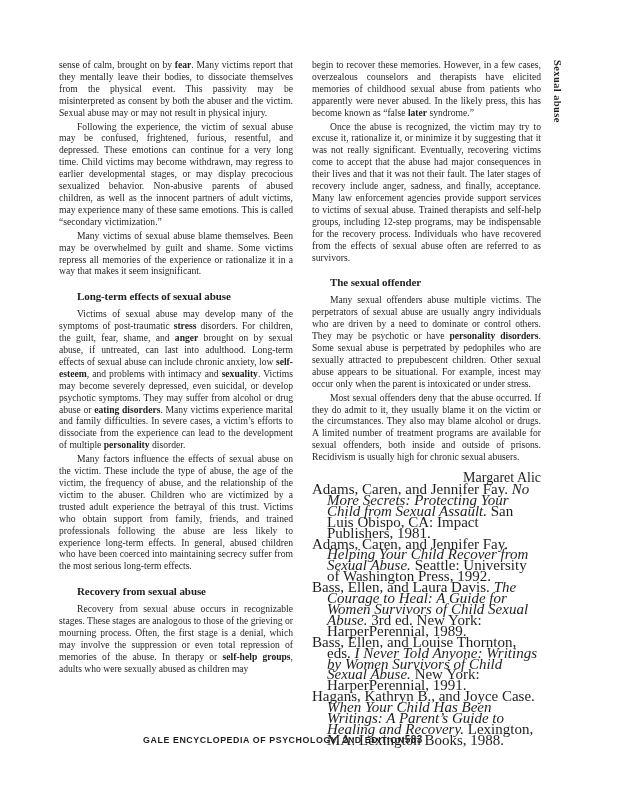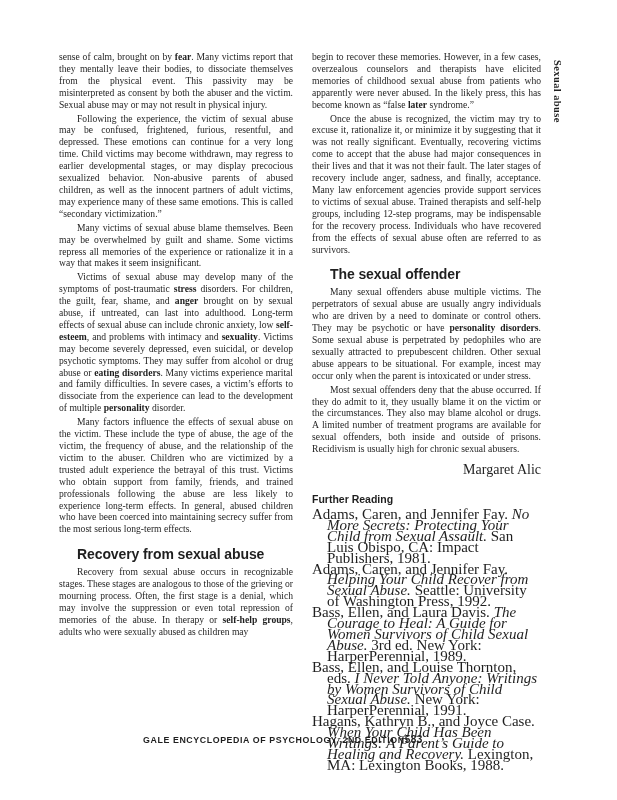--- a/index.html
+++ b/index.html
@@ -4,35 +4,35 @@
 <style>
   :root{ --paper:#ffffff; --ink:#1f1f1f; }
   html,body{ margin:0; padding:0; }
   body{
     width:617px; height:800px; background:var(--paper); color:var(--ink);
     font-family:"Liberation Serif", serif; overflow:hidden;
   }
   .page{ position:relative; width:617px; height:800px; background:var(--paper); }
 
   .col{
-    position:absolute; top:51px;
+    position:absolute; top:59px;
     font-size:9.6px; line-height:11.9px; text-align:justify;
     hyphens:auto; -webkit-hyphens:auto;
   }
   .col-left{ left:59px;  width:234px; }
   .col-right{ left:312px; width:229px; }
 
   p.para{ margin:0 0 2px 0; text-indent:18px; }
   p.para.noindent{ text-indent:0; }
   .b{ font-weight:bold; }
   .i{ font-style:italic; }
 
   h2.heading{
-    font-family:Liberation Sans, sans-serif; font-weight:bold;
-    font-size:14px; letter-spacing:-0.1px;
+    font-family:Liberation Serif, serif; font-weight:bold;
+    font-size:11px; letter-spacing:-0.1px;
     margin:13px 0 5px 18px; line-height:13px; text-align:left;
   }
   p.byline{
     text-align:right; text-indent:0; font-size:14px;
     margin:9px 0 0 0;
   }
   h3.further{
     font-family:"Liberation Sans", sans-serif; font-weight:bold;
     font-size:10.5px; margin:17px 0 4px 0; line-height:12px; text-align:left;
   }
@@ -62,34 +62,34 @@
   }
 </style>
 </head>
 <body>
 
 <div class="page">
   <div class="col col-left">
       <p class="para noindent"><span>sense of calm, brought on by </span><span class="b">fear</span><span>. Many victims report that they mentally leave their bodies, to dissociate themselves from the physical event. This passivity may be misinterpreted as consent by both the abuser and the victim. Sexual abuse may or may not result in physical injury.</span></p>
       <p class="para"><span>Following the experience, the victim of sexual abuse may be confused, frightened, furious, resentful, and depressed. These emotions can continue for a very long time. Child victims may become withdrawn, may regress to earlier developmental stages, or may display precocious sexualized behavior. Non-abusive parents of abused children, as well as the innocent partners of adult victims, may experience many of these same emotions. This is called “secondary victimization.”</span></p>
       <p class="para"><span>Many victims of sexual abuse blame themselves. Been may be overwhelmed by guilt and shame. Some victims repress all memories of the experience or rationalize it in a way that makes it seem insignificant.</span></p>
+      <h2 class="heading">Long-term effects of sexual abuse</h2>
       <p class="para"><span>Victims of sexual abuse may develop many of the symptoms of post-traumatic </span><span class="b">stress</span><span> disorders. For children, the guilt, fear, shame, and </span><span class="b">anger</span><span> brought on by sexual abuse, if untreated, can last into adulthood. Long-term effects of sexual abuse can include chronic anxiety, low </span><span class="b">self-esteem</span><span>, and problems with intimacy and </span><span class="b">sexuality</span><span>. Victims may become severely depressed, even suicidal, or develop psychotic symptoms. They may suffer from alcohol or drug abuse or </span><span class="b">eating disorders</span><span>. Many victims experience marital and family difficulties. In severe cases, a victim’s efforts to dissociate from the experience can lead to the development of multiple </span><span class="b">personality</span><span> disorder.</span></p>
       <p class="para"><span>Many factors influence the effects of sexual abuse on the victim. These include the type of abuse, the age of the victim, the frequency of abuse, and the relationship of the victim to the abuser. Children who are victimized by a trusted adult experience the betrayal of this trust. Victims who obtain support from family, friends, and trained professionals following the abuse are less likely to experience long-term effects. In general, abused children who have been coerced into maintaining secrecy suffer from the most serious long-term effects.</span></p>
       <h2 class="heading">Recovery from sexual abuse</h2>
       <p class="para"><span>Recovery from sexual abuse occurs in recognizable stages. These stages are analogous to those of the grieving or mourning process. Often, the first stage is a denial, which may involve the suppression or even total repression of memories of the abuse. In therapy or </span><span class="b">self-help groups</span><span>, adults who were sexually abused as children may</span></p>
     </div>
 
   <div class="col col-right">
       <p class="para noindent"><span>begin to recover these memories. However, in a few cases, overzealous counselors and therapists have elicited memories of childhood sexual abuse from patients who apparently were never abused. In the likely press, this has become known as “false </span><span class="b">later</span><span> syndrome.”</span></p>
       <p class="para"><span>Once the abuse is recognized, the victim may try to excuse it, rationalize it, or minimize it by suggesting that it was not really significant. Eventually, recovering victims come to accept that the abuse had major consequences in their lives and that it was not their fault. The later stages of recovery include anger, sadness, and finally, acceptance. Many law enforcement agencies provide support services to victims of sexual abuse. Trained therapists and self-help groups, including 12-step programs, may be indispensable for the recovery process. Individuals who have recovered from the effects of sexual abuse often are referred to as survivors.</span></p>
       <h2 class="heading">The sexual offender</h2>
       <p class="para"><span>Many sexual offenders abuse multiple victims. The perpetrators of sexual abuse are usually angry individuals who are driven by a need to dominate or control others. They may be psychotic or have </span><span class="b">personality disorders</span><span>. Some sexual abuse is perpetrated by pedophiles who are sexually attracted to prepubescent children. Other sexual abuse appears to be situational. For example, incest may occur only when the parent is intoxicated or under stress.</span></p>
       <p class="para"><span>Most sexual offenders deny that the abuse occurred. If they do admit to it, they usually blame it on the victim or the circumstances. They also may blame alcohol or drugs. A limited number of treatment programs are available for sexual offenders, both inside and outside of prisons. Recidivism is usually high for chronic sexual abusers.</span></p>
       <p class="byline">Margaret Alic</p>
-      <h3 class="further">Further Reading</h3>
       <p class="ref"><span>Adams, Caren, and Jennifer Fay. </span><span class="i">No More Secrets: Protecting Your Child from Sexual Assault.</span><span> San Luis Obispo, CA: Impact Publishers, 1981.</span></p>
       <p class="ref"><span>Adams, Caren, and Jennifer Fay. </span><span class="i">Helping Your Child Recover from Sexual Abuse.</span><span> Seattle: University of Washington Press, 1992.</span></p>
       <p class="ref"><span>Bass, Ellen, and Laura Davis. </span><span class="i">The Courage to Heal: A Guide for Women Survivors of Child Sexual Abuse.</span><span> 3rd ed. New York: HarperPerennial, 1989.</span></p>
       <p class="ref"><span>Bass, Ellen, and Louise Thornton, eds. </span><span class="i">I Never Told Anyone: Writings by Women Survivors of Child Sexual Abuse.</span><span> New York: HarperPerennial, 1991.</span></p>
       <p class="ref"><span>Hagans, Kathryn B., and Joyce Case. </span><span class="i">When Your Child Has Been Writings: A Parent’s Guide to Healing and Recovery.</span><span> Lexington, MA: Lexington Books, 1988.</span></p>
     </div>
 
   <div class="margin-tab">Sexual abuse</div>
 
   <div class="footer">

